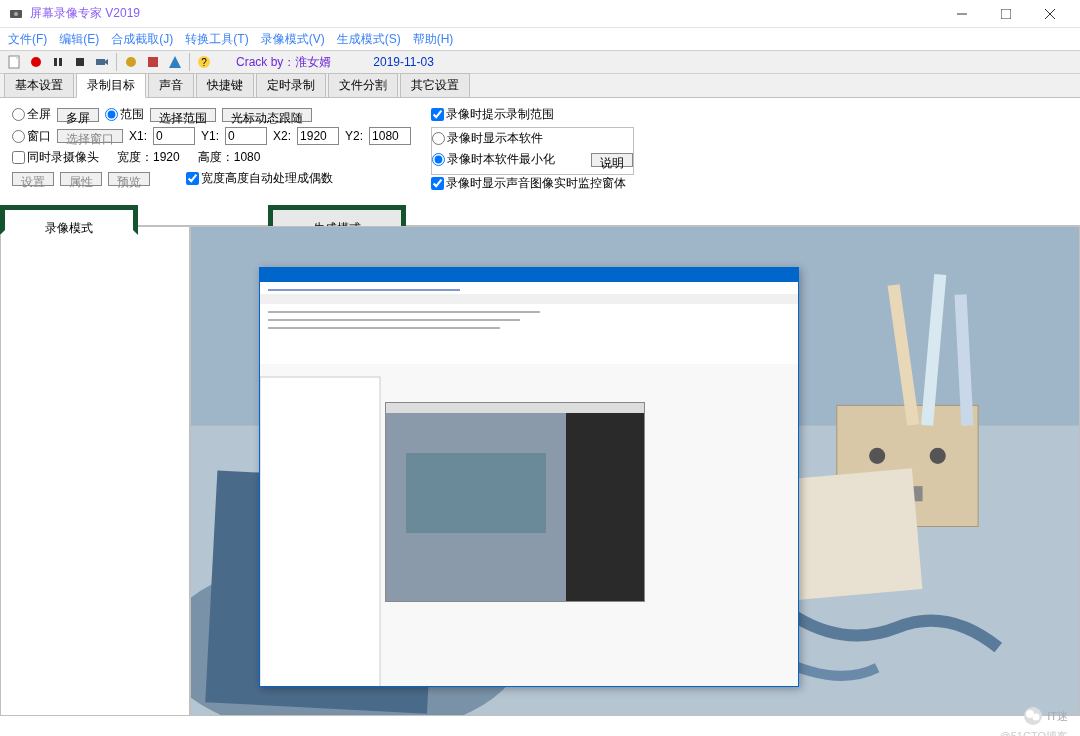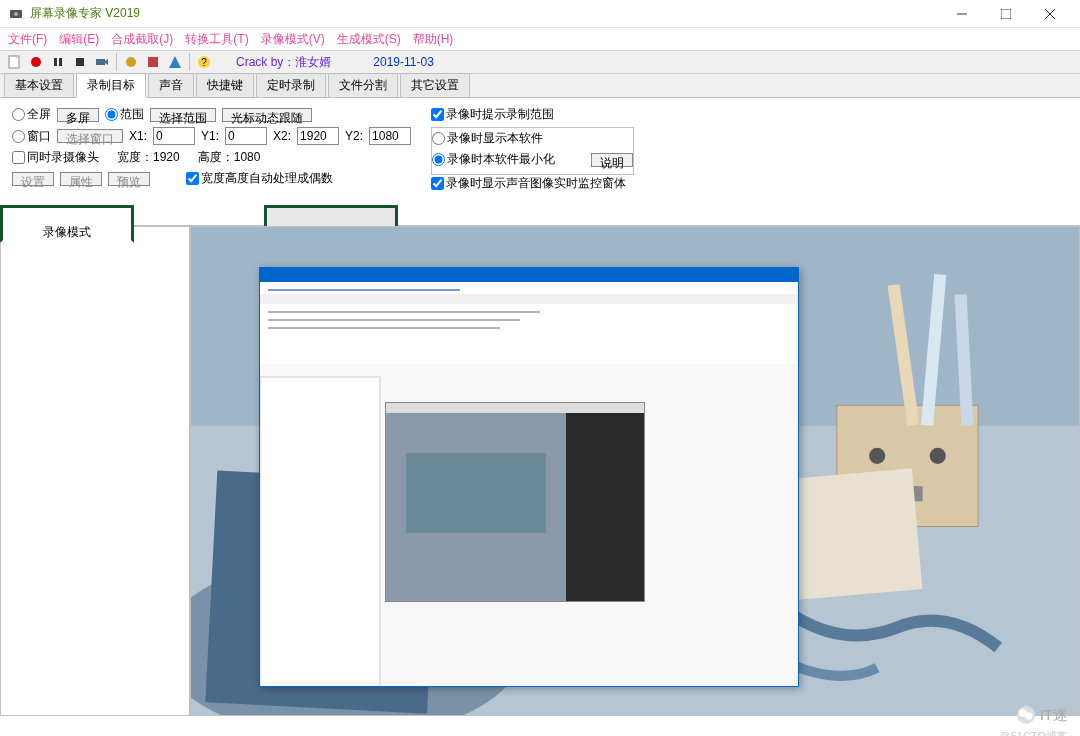--- a/index.html
+++ b/index.html
@@ -1,57 +1,57 @@
 <!DOCTYPE html>
 <html><head>
 <meta charset="utf-8">
 <style>
 * { box-sizing: border-box; margin: 0; padding: 0; }
 body { font-family: "Microsoft YaHei", SimSun, sans-serif; font-size: 12px; background: #fff; width: 1080px; height: 736px; overflow: hidden; position: relative; }
 .titlebar { height: 28px; background: #fff; display: flex; align-items: center; padding: 0 8px; border-bottom: 1px solid #e5e5e5; }
 .titlebar .icon { width: 16px; height: 16px; margin-right: 6px; }
-.titlebar .title { color: #4d7c0f; font-size: 12px; flex: 1; }
+.titlebar .title { color: #8b5cf6; font-size: 12px; flex: 1; }
 .winbtns { display: flex; gap: 0; }
 .winbtn { width: 44px; height: 28px; display: flex; align-items: center; justify-content: center; color: #666; cursor: pointer; }
 .menubar { height: 22px; display: flex; align-items: center; gap: 12px; padding: 0 8px; background: #fff; }
-.menubar span { color: #ec4899; cursor: pointer; }
+.menubar span { color: #3b82f6; cursor: pointer; }
 .toolbar { height: 24px; background: #f0f0f0; border-top: 1px solid #d0d0d0; border-bottom: 1px solid #d0d0d0; display: flex; align-items: center; padding: 0 4px; gap: 2px; }
 .tbtn { width: 20px; height: 20px; display: flex; align-items: center; justify-content: center; border: 1px solid transparent; cursor: pointer; }
 .tsep { width: 1px; height: 18px; background: #c0c0c0; margin: 0 2px; }
 .crack { color: #6d28d9; margin-left: 20px; }
 .date { color: #0033cc; margin-left: 40px; }
 .tabs { height: 24px; background: #f0f0f0; display: flex; align-items: flex-end; padding: 0 4px; border-bottom: 1px solid #c0c0c0; }
 .tab { padding: 3px 10px; border: 1px solid #c0c0c0; background: #e8e8e8; margin-right: 2px; cursor: pointer; position: relative; top: 1px; }
 .tab.active { background: #fff; border-bottom-color: #fff; }
 .panel { padding: 8px 12px; background: #fff; font-size: 12px; }
 .row { display: flex; align-items: center; gap: 6px; margin-bottom: 4px; flex-wrap: wrap; }
 .radio, .check { display: inline-flex; align-items: center; gap: 2px; }
 .radio input, .check input { margin: 0; }
 .btn { padding: 1px 8px; border: 1px solid #888; background: #f0f0f0; cursor: pointer; font-size: 12px; height: 14px; }
 input[type=text] { border: 1px solid #888; height: 18px; font-size: 12px; padding: 0 2px; }
 .small-input { width: 42px; }
 .section-row { display: flex; gap: 20px; }
 .leftcol { min-width: 290px; }
 .rightcol { }
 .mode-tabs { display: flex; height: 22px; border-bottom: 1px solid #c0c0c0; }
-.mode-tab { padding: 16px 40px; border: 3px solid #14532d; background: #e8e8e8; position: relative; top: 1px; cursor: pointer; }
+.mode-tab { padding: 10px 40px; border: 5px solid #14532d; background: #e8e8e8; position: relative; top: 1px; cursor: pointer; }
 .mode-tab.active { background: #fff; border-bottom-color: #fff; }
 .mode-tab-spacer { flex: 0 0 130px; }
 .content-area { display: flex; height: 490px; }
 .left-pane { width: 190px; border: 1px solid #c0c0c0; background: #fff; }
 .right-pane { flex: 1; border: 1px solid #c0c0c0; background: #fff; position: relative; overflow: hidden; }
 .nested-bg { position: absolute; inset: 0; background: linear-gradient(135deg, #6b8fb5 0%, #a8b8c8 50%, #8ca8c0 100%); }
 .nested-window { position: absolute; left: 68px; top: 40px; width: 540px; height: 420px; background: #fff; border: 1px solid #0066cc; box-shadow: 2px 2px 8px rgba(0,0,0,0.3); }
 .nested-toolbar { height: 14px; background: #0066cc; }
 .nested-content { height: calc(100% - 14px); background: #f8f8f8; position: relative; }
 .nested-inner { position: absolute; left: 125px; top: 120px; width: 260px; height: 200px; background: #fff; border: 1px solid #888; }
 .nested-inner-bar { height: 10px; background: #ddd; }
 .nested-inner-img { height: calc(100% - 10px); background: linear-gradient(135deg, #5a7a9a, #7a8a9a, #3a4a5a); }
 .desk-illustration { position: absolute; inset: 0; }
-.watermark { position: absolute; right: 12px; bottom: 8px; color: #aaa; font-size: 15px; }
+.watermark { position: absolute; right: 12px; bottom: 8px; color: #aaa; font-size: 11px; }
 .watermark2 { position: absolute; right: 12px; bottom: -8px; color: #ccc; font-size: 11px; }
 .wm-logo { display: inline-flex; align-items: center; gap: 4px; }
 .disabled { color: #888; }
 fieldset { border: 1px solid #c0c0c0; padding: 2px 0; }
 </style>
 </head>
 <body>
 
 <div class="titlebar">
   <span class="icon">

